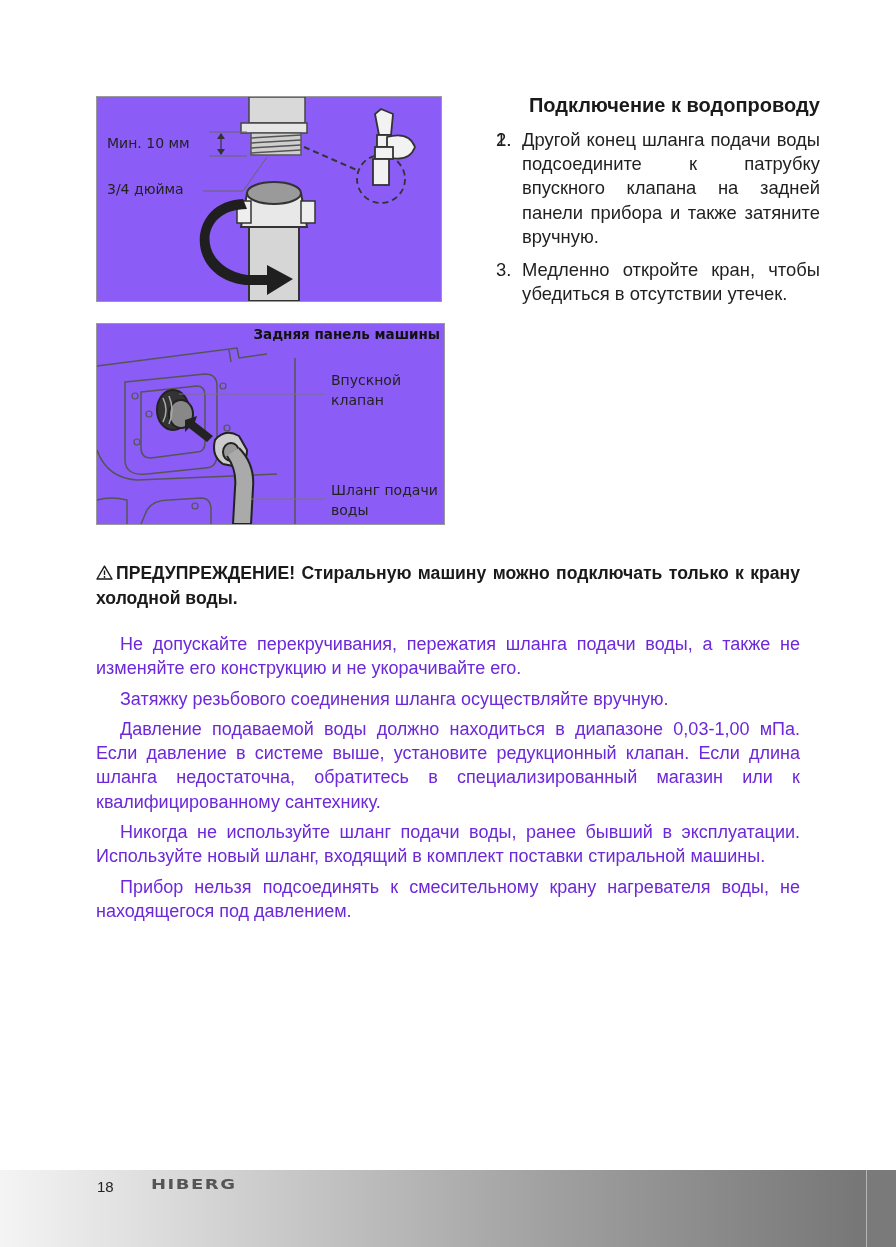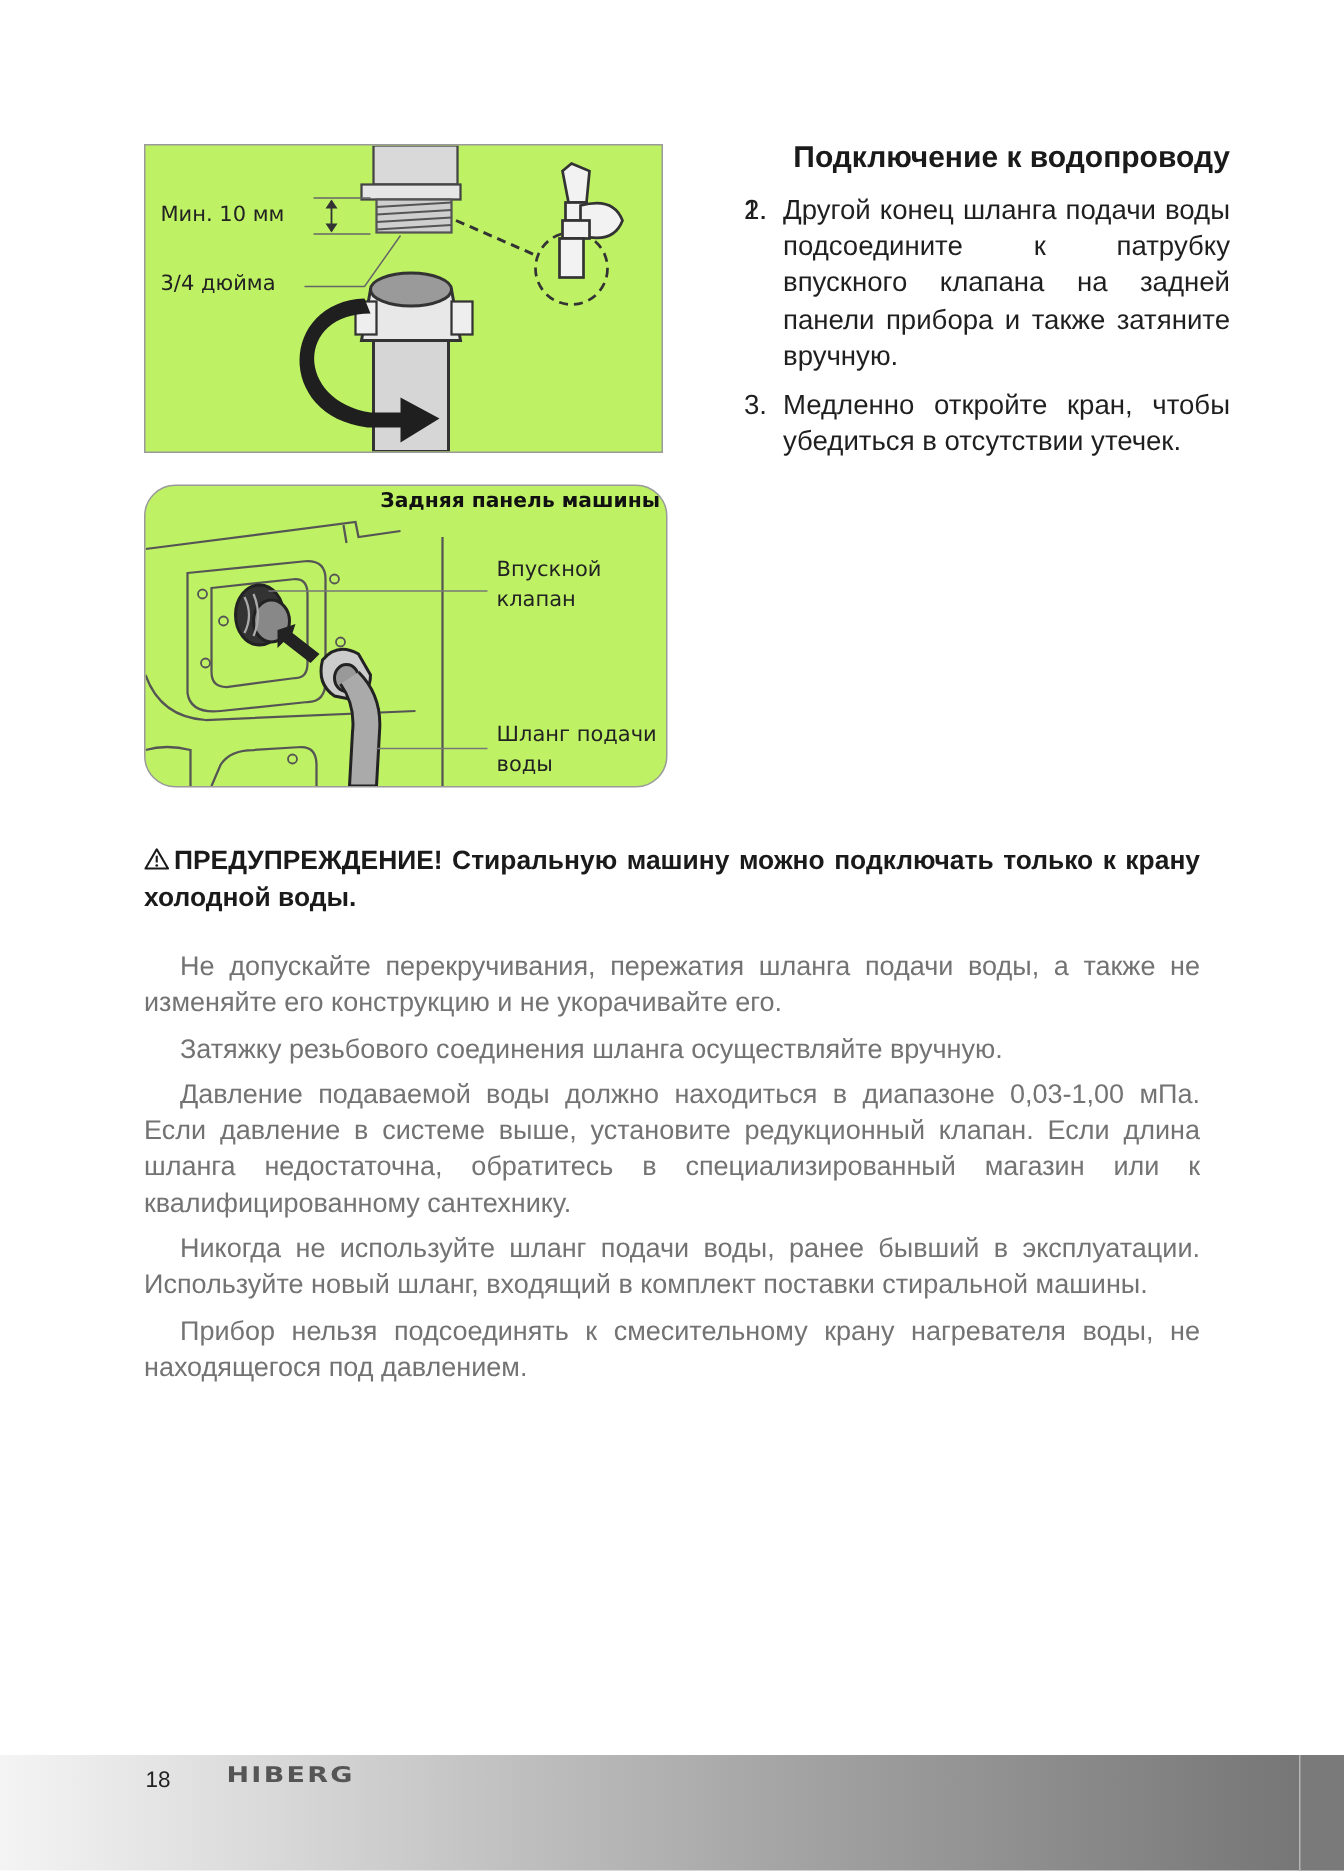--- a/index.html
+++ b/index.html
@@ -1,36 +1,36 @@
 <!DOCTYPE html>
 <html><head>
 <meta charset="utf-8">
 <style>
   html, body { margin: 0; padding: 0; background: #ffffff; }
   body { width: 896px; height: 1247px; position: relative; overflow: hidden;
          font-family: "Liberation Sans", "DejaVu Sans", sans-serif; color: #1f1f1f; }
 
-  .fig { position: absolute; border: 1px solid #9a9a9a; background: #bef264; overflow: hidden; }
+  .fig { position: absolute; border: 1px solid #9a9a9a; background: #8b5cf6; overflow: hidden; }
   #fig1 { left: 96px; top: 96px; width: 344px; height: 204px; }
-  #fig2 { left: 96px; top: 323px; width: 347px; height: 200px; border-radius: 21px; }
+  #fig2 { left: 96px; top: 323px; width: 347px; height: 200px; }
   .fig svg { position: absolute; left: 0; top: 0; }
   .fig-label { position: absolute; font-family: "DejaVu Sans", sans-serif; font-size: 14px; color: #222; line-height: 20px; white-space: nowrap; }
   .fig-title { position: absolute; right: 4px; top: 2px; font-family: "DejaVu Sans", sans-serif; font-weight: bold; font-size: 13.5px; color: #111; }
 
   .right-col { position: absolute; left: 474px; top: 92px; width: 326px; margin-left: 20px; }
   .sec-title { font-weight: bold; font-size: 20px; text-align: right; margin: 0 0 10px 0; line-height: 26px; color: #1a1a1a; }
   ol.steps { list-style: none; margin: 0; padding: 0; }
   ol.steps li { position: relative; padding-left: 28px; font-size: 18.4px; line-height: 24.2px; text-align: justify; margin-bottom: 9px; color: #1f1f1f; }
   ol.steps li .num { position: absolute; left: 2px; top: 0; }
 
   .warn { position: absolute; left: 96px; top: 561px; width: 704px; font-weight: bold; font-size: 17.6px; line-height: 25px; text-align: justify; color: #1a1a1a; }
   .warn-icon { display: inline-block; width: 17px; height: 15px; vertical-align: -1px; margin-right: 3px; }
 
   .body-text { position: absolute; left: 96px; top: 632px; width: 704px; }
-  .body-text p { margin: 0 0 6px 0; font-size: 18px; line-height: 24.3px; text-indent: 24px; text-align: justify; color: #737373; }
+  .body-text p { margin: 0 0 6px 0; font-size: 18px; line-height: 24.3px; text-indent: 24px; text-align: justify; color: #6d28d9; }
 
   .footer { position: absolute; left: 0; top: 1170px; width: 896px; height: 94px;
             background: linear-gradient(to right, #f4f4f4 0%, #d9d9d9 20%, #bdbdbd 40%, #a2a2a2 60%, #8a8a8a 80%, #777 96%); }
   .footer-tab { position: absolute; right: 0; top: 0; width: 29px; height: 77px; background: #7a7a7a; border-left: 1px solid #b5b5b5; }
   .page-num { position: absolute; left: 97px; top: 8px; font-size: 15px; color: #222; }
   .brand { position: absolute; left: 151px; top: 5px; font-family: "DejaVu Sans", sans-serif; font-weight: bold; font-size: 18px; letter-spacing: 1.5px; color: #555; transform: scaleY(0.8); transform-origin: left top; }
 </style>
 </head>
 <body>
 

